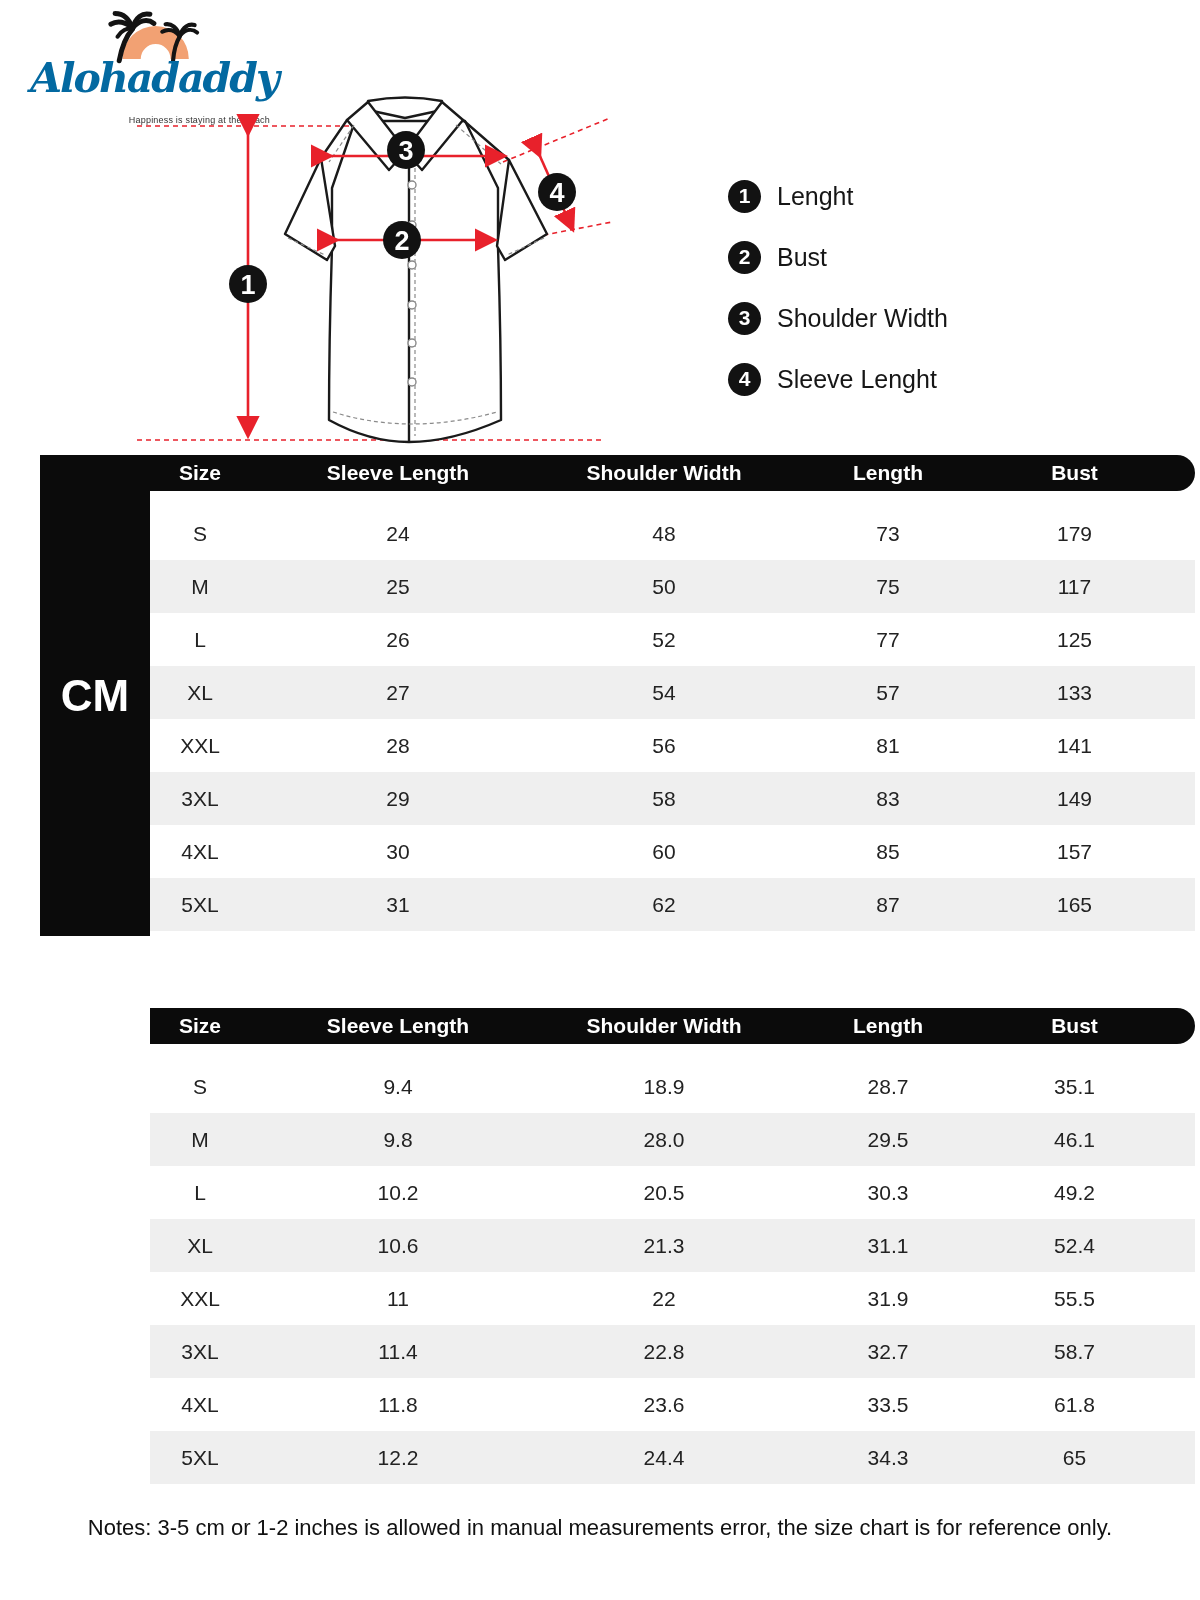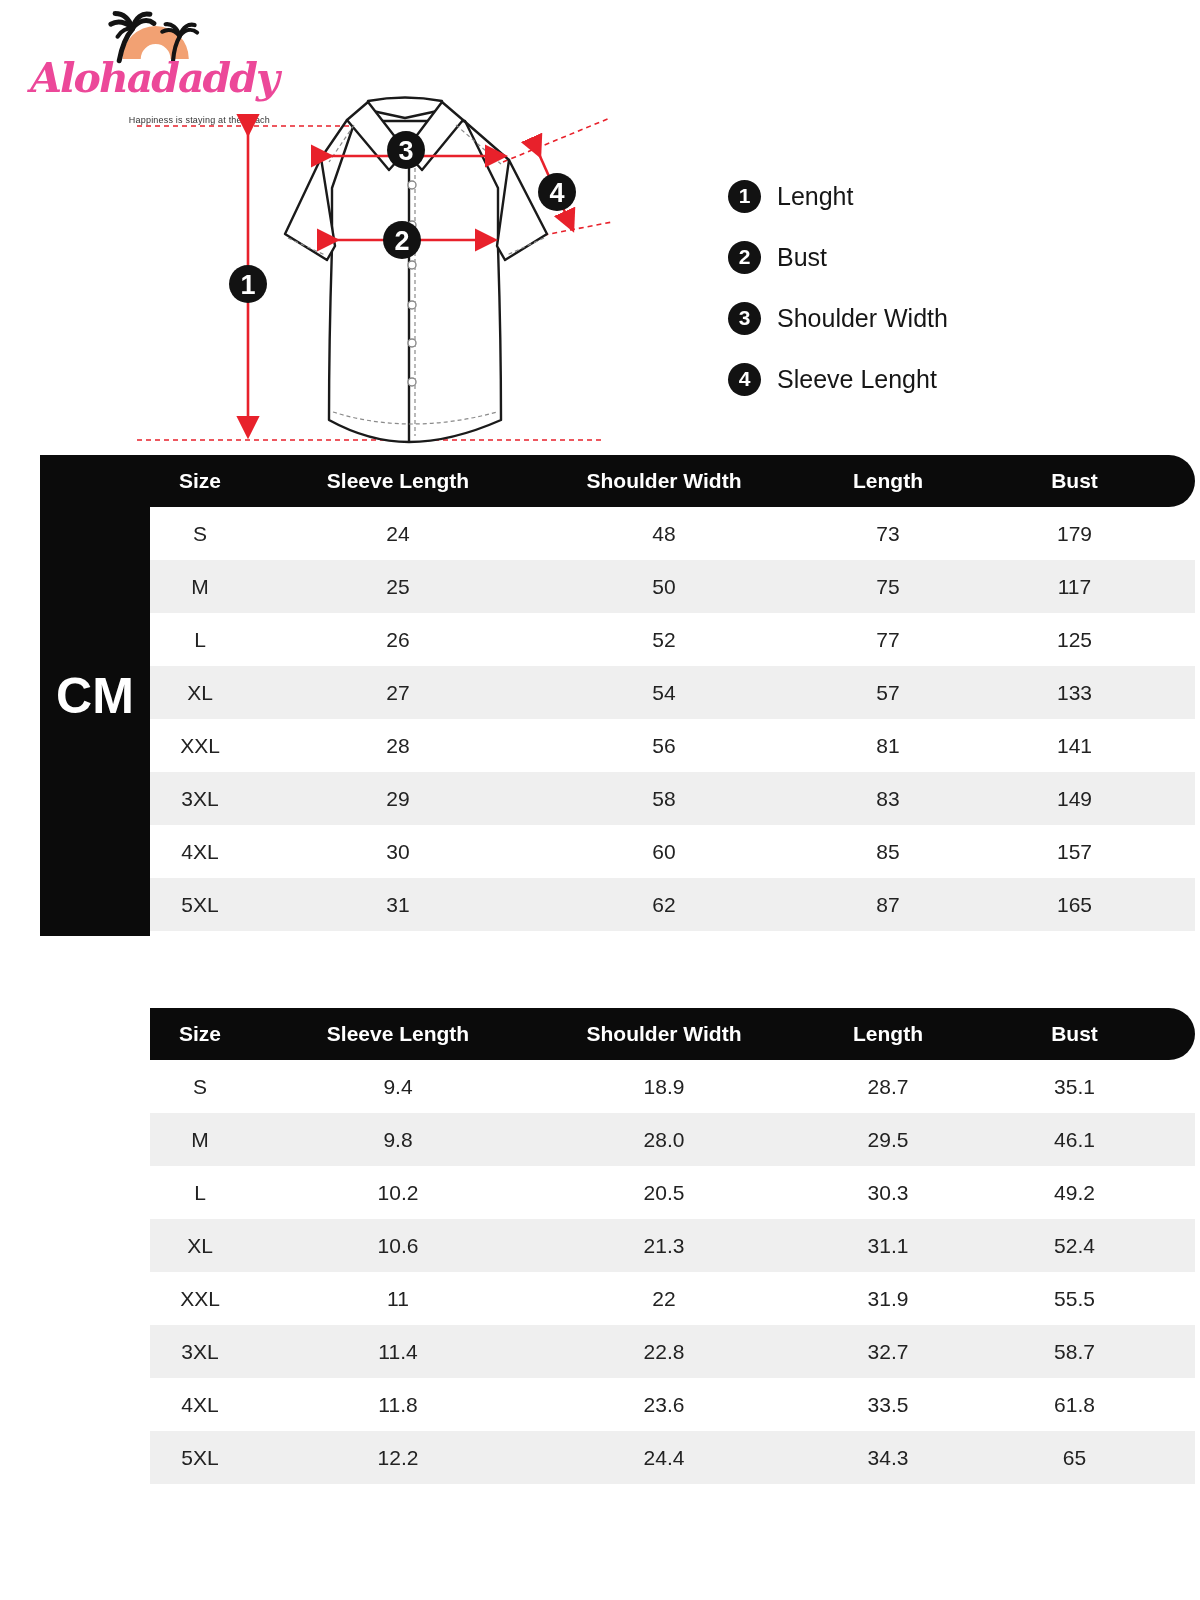--- a/index.html
+++ b/index.html
@@ -9,21 +9,21 @@
     --ink:#0B0B0B;
   }
   *{margin:0;padding:0;box-sizing:border-box;}
   body{background:#ffffff;font-family:"Liberation Sans",sans-serif;color:#111;}
   .page{position:relative;width:1200px;height:1600px;background:#fff;overflow:hidden;}
 
   
   .logo{position:absolute;left:24px;top:6px;width:260px;height:108px;text-align:center;}
   .logo-art{display:block;margin:0 auto;}
   .logo-name{font-family:"DejaVu Serif",serif;font-style:italic;font-weight:700;
-             font-size:41px;letter-spacing:-2px;line-height:1;margin-top:-6px;color:#ec4899;}
+             font-size:41px;letter-spacing:-2px;line-height:1;margin-top:-6px;color:#0369a1;}
   .logo-tagline{font-size:9px;color:#333;text-align:right;padding-right:14px;margin-top:16px;
                 letter-spacing:.2px;}
 
   
   .title{position:absolute;left:300px;top:36px;width:690px;text-align:center;
          font-size:46px;font-weight:700;color:#0d0d0d;letter-spacing:-.5px;}
 
   
   .diagram{position:absolute;left:125px;top:88px;width:500px;height:360px;}
   .shirt-line{fill:none;stroke:#1a1a1a;stroke-width:2.4;stroke-linejoin:round;stroke-linecap:round;}
@@ -40,23 +40,23 @@
   .legend{position:absolute;left:728px;top:178px;display:flex;flex-direction:column;gap:25px;}
   .legend-item{display:flex;align-items:center;gap:16px;height:36px;}
   .lnum{width:33px;height:33px;border-radius:50%;background:#121212;color:#fff;
         display:flex;align-items:center;justify-content:center;font-weight:700;font-size:21px;flex:0 0 33px;}
   .llabel{font-size:25px;color:#161616;}
 
   
   .size-table{position:absolute;left:40px;width:1120px;}
   .unit-col{position:absolute;left:0;top:0;width:110px;background:var(--ink);
             display:flex;align-items:center;justify-content:center;color:#fff;font-weight:700;}
-  .unit-cm{font-size:50px;letter-spacing:0px;}
+  .unit-cm{font-size:44px;letter-spacing:0px;}
   .unit-inch{font-size:40px;letter-spacing:-1px;}
-  .thead{position:absolute;left:110px;top:0;width:1045px;height:52px;background:var(--ink);
+  .thead{position:absolute;left:110px;top:0;width:1045px;height:36px;background:var(--ink);
          border-radius:0 26px 26px 0;display:grid;
          grid-template-columns:100px 296px 236px 212px 161px;align-items:center;}
   .th{color:#fff;font-weight:700;font-size:21px;text-align:center;}
   .tbody{position:absolute;left:110px;top:52px;width:1045px;}
   .trow{display:grid;grid-template-columns:100px 296px 236px 212px 161px;align-items:center;height:53px;background:#fff;}
   .trow.alt{background:var(--row-alt);}
   .td{font-size:21px;color:#222;text-align:center;}
 
   
   .notes{position:absolute;left:0;top:1515px;width:1200px;text-align:center;font-size:22px;color:#111;}
@@ -298,14 +298,15 @@
         <div class="trow alt">
           <div class="td">5XL</div>
           <div class="td">12.2</div>
           <div class="td">24.4</div>
           <div class="td">34.3</div>
           <div class="td">65</div>
         </div>
       </div>
   </div>
 
+  <div class="notes">Notes: 3-5 cm or 1-2 inches is allowed in manual measurements error, the size chart is for reference only.</div>
 
 </div>
 
 </body></html>

